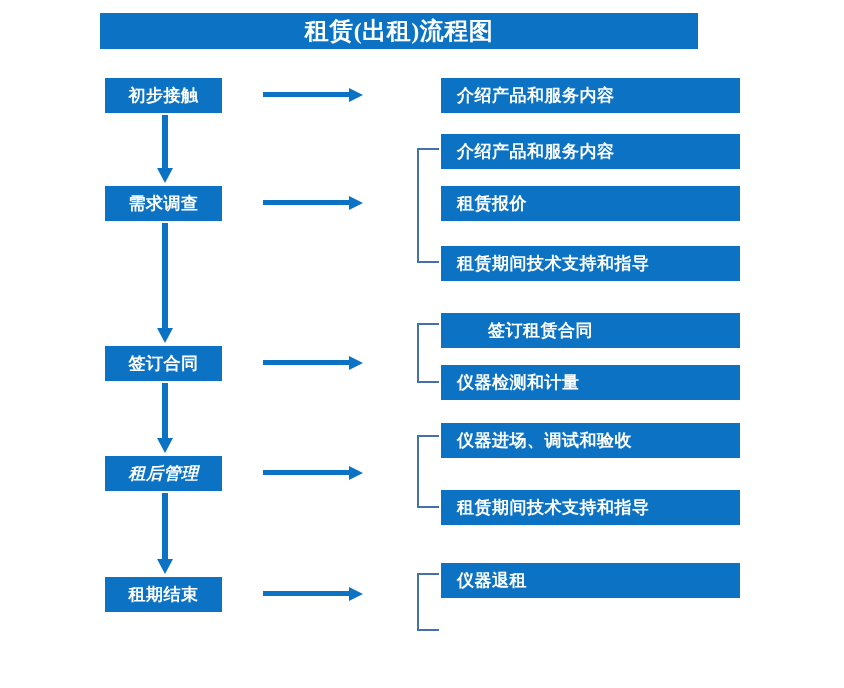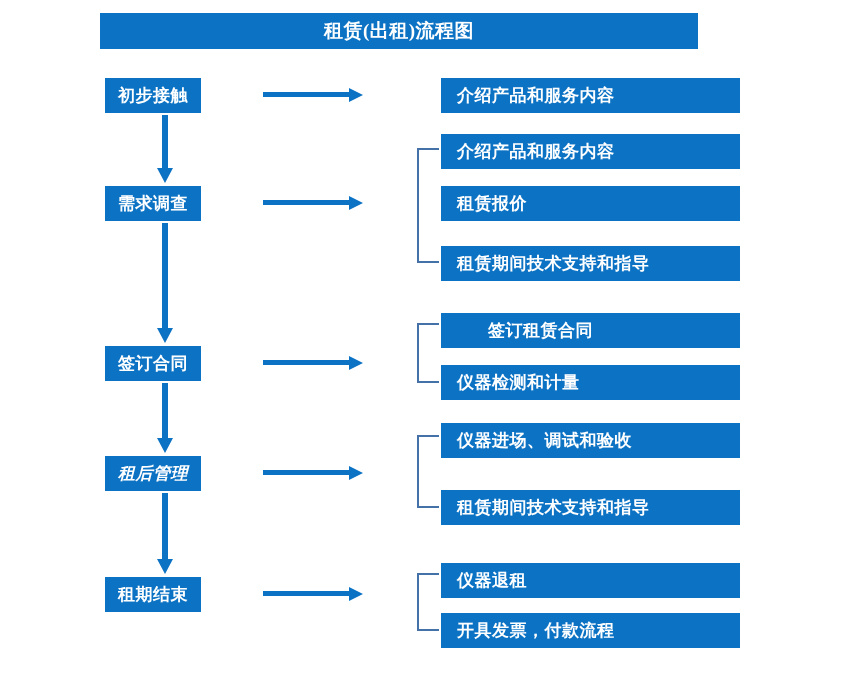--- a/index.html
+++ b/index.html
@@ -29,25 +29,25 @@
     align-items: center;
     letter-spacing: 0.5px;
     box-sizing: border-box;
   }
   .title-bar {
     left: 100px;
     top: 13px;
     width: 598px;
     height: 36px;
     justify-content: center;
-    font-size: 19px;
+    font-size: 24px;
   }
   .stage-box {
     left: 105px;
-    width: 96px;
+    width: 117px;
     height: 35px;
     justify-content: center;
     font-size: 17px;
   }
   .detail-box {
     left: 441px;
     width: 299px;
     height: 35px;
     justify-content: flex-start;
     padding-left: 16px;
@@ -180,17 +180,14 @@
   </div>
   <div class="box detail-box" style="top:423px;">
     <span>仪器进场、调试和验收</span>
   </div>
   <div class="box detail-box" style="top:563px;">
     <span>仪器退租</span>
   </div>
   <div class="box detail-box" style="top:490px;">
     <span>租赁期间技术支持和指导</span>
   </div>
-  <div class="box detail-box" style="top:613px;">
-    <span>开具发票，付款流程</span>
-  </div>
 
 </div>
 
 </body></html>

